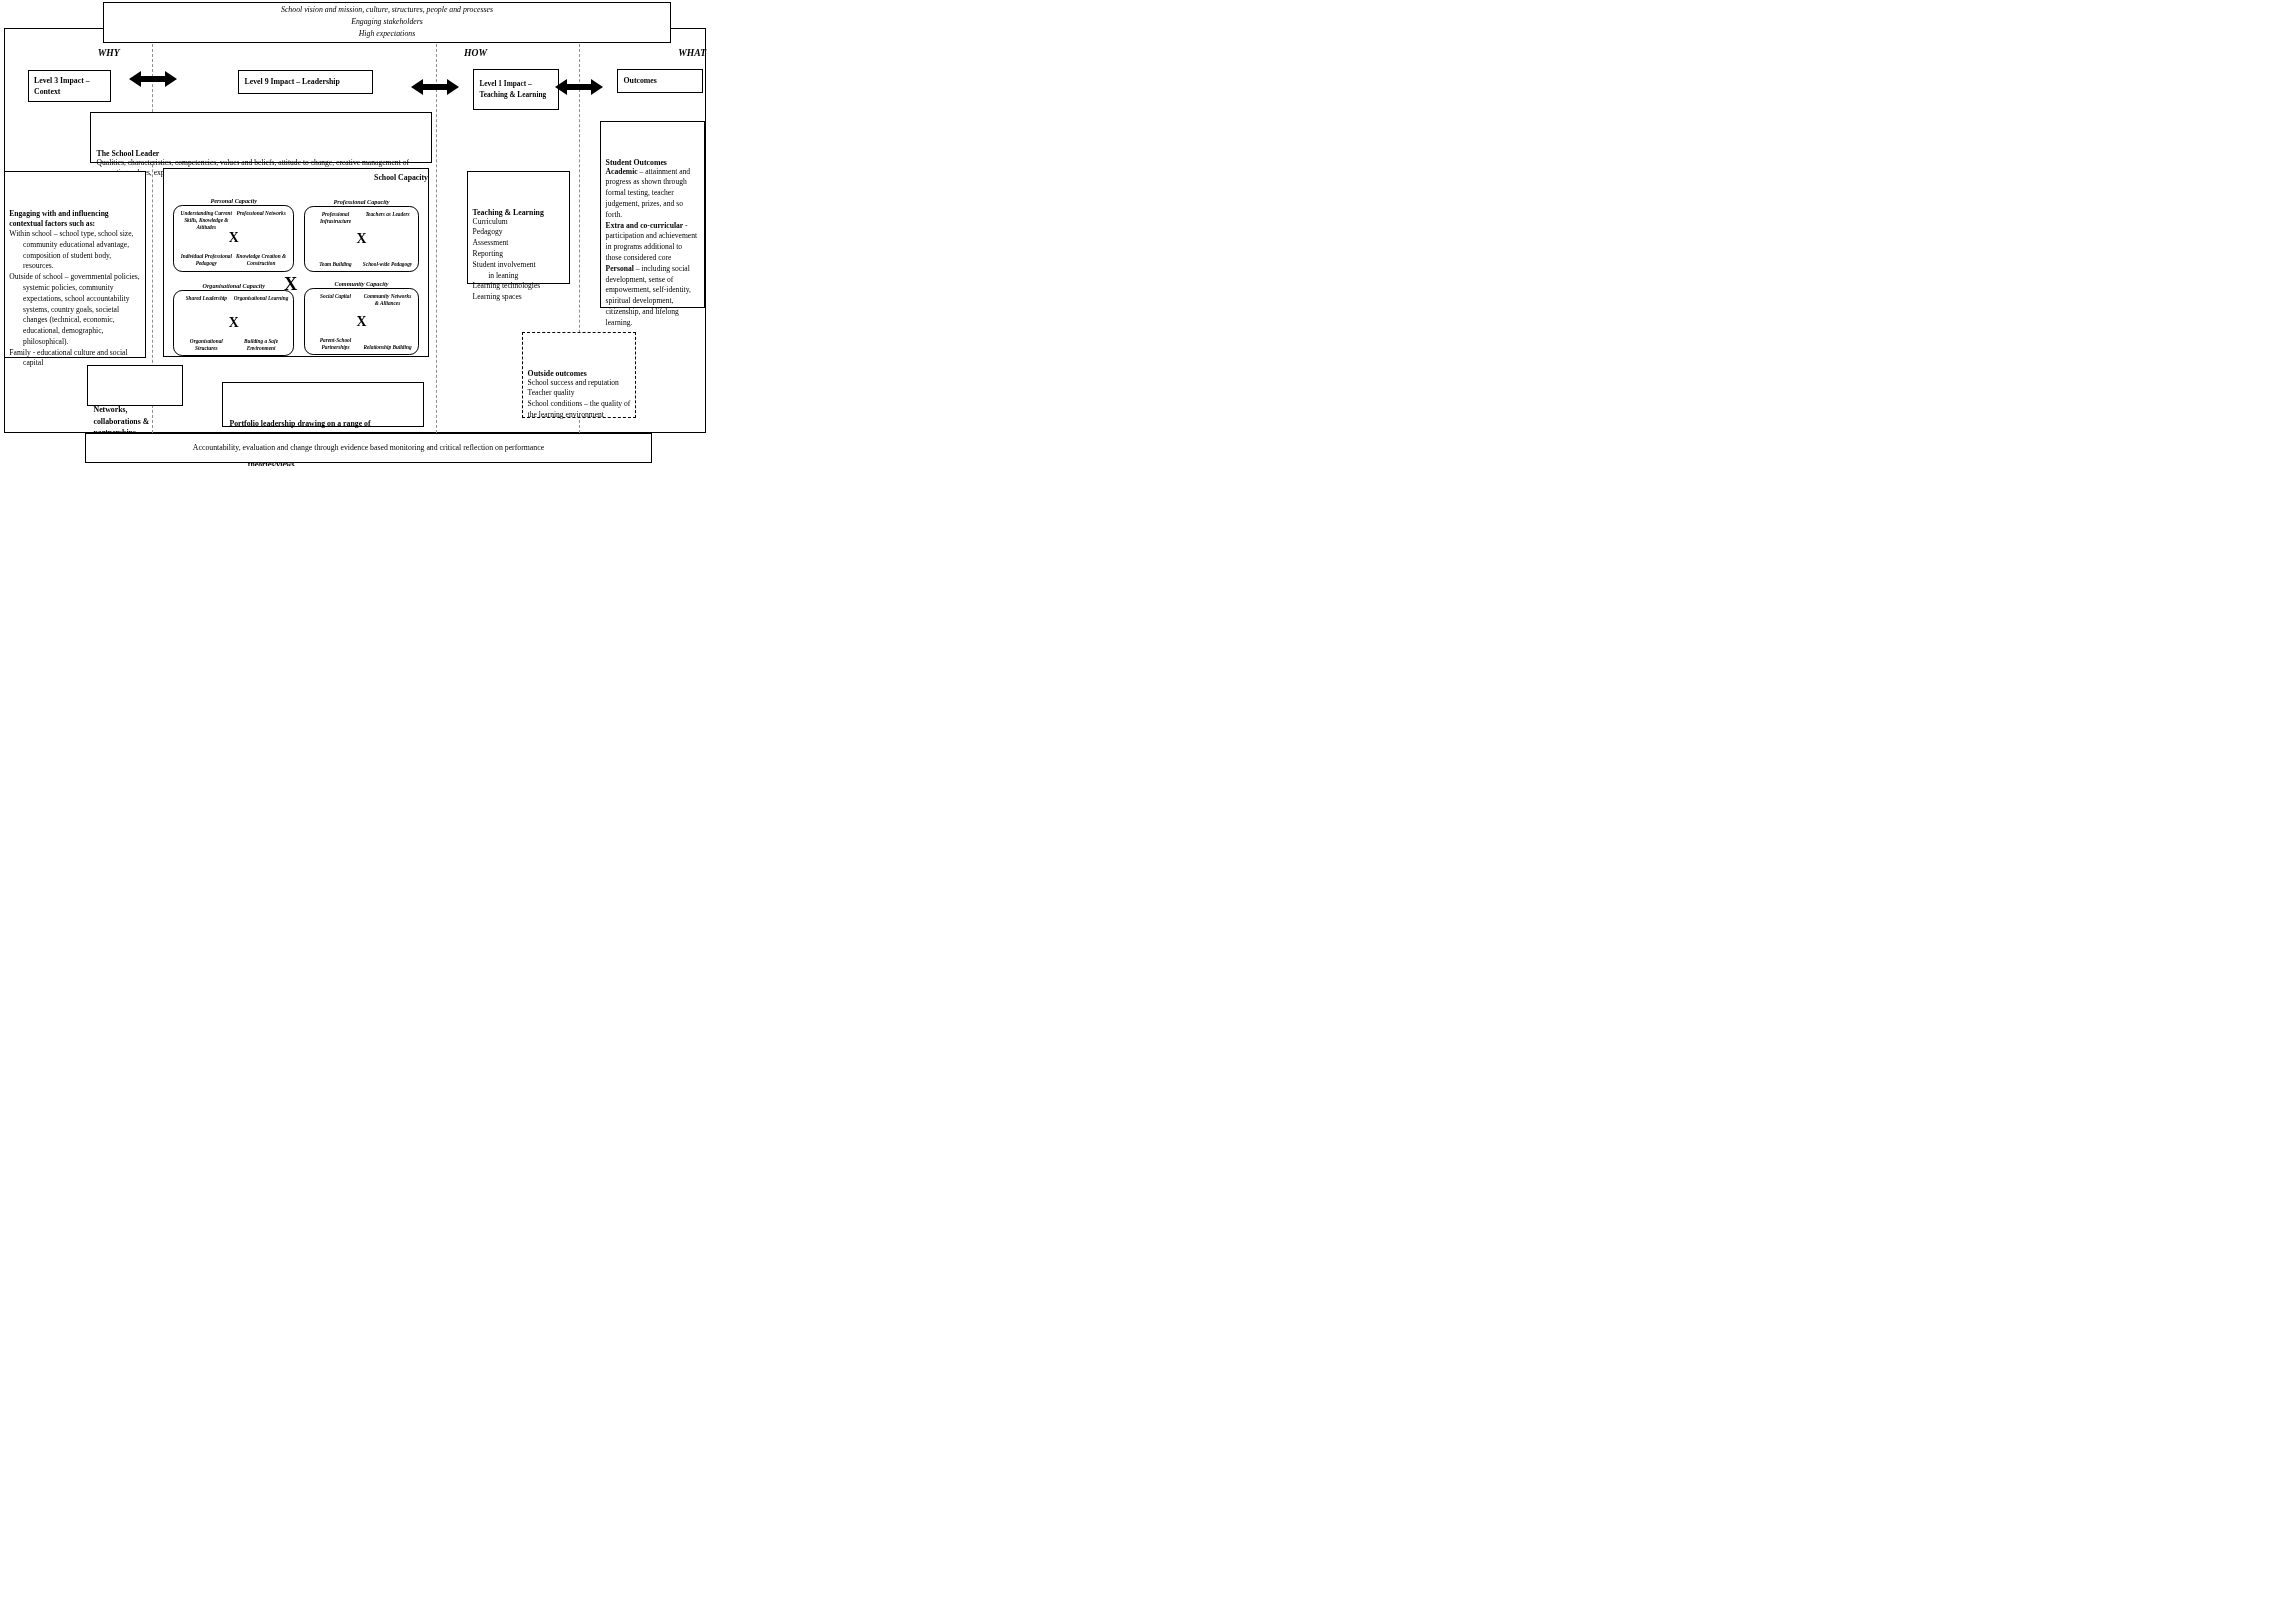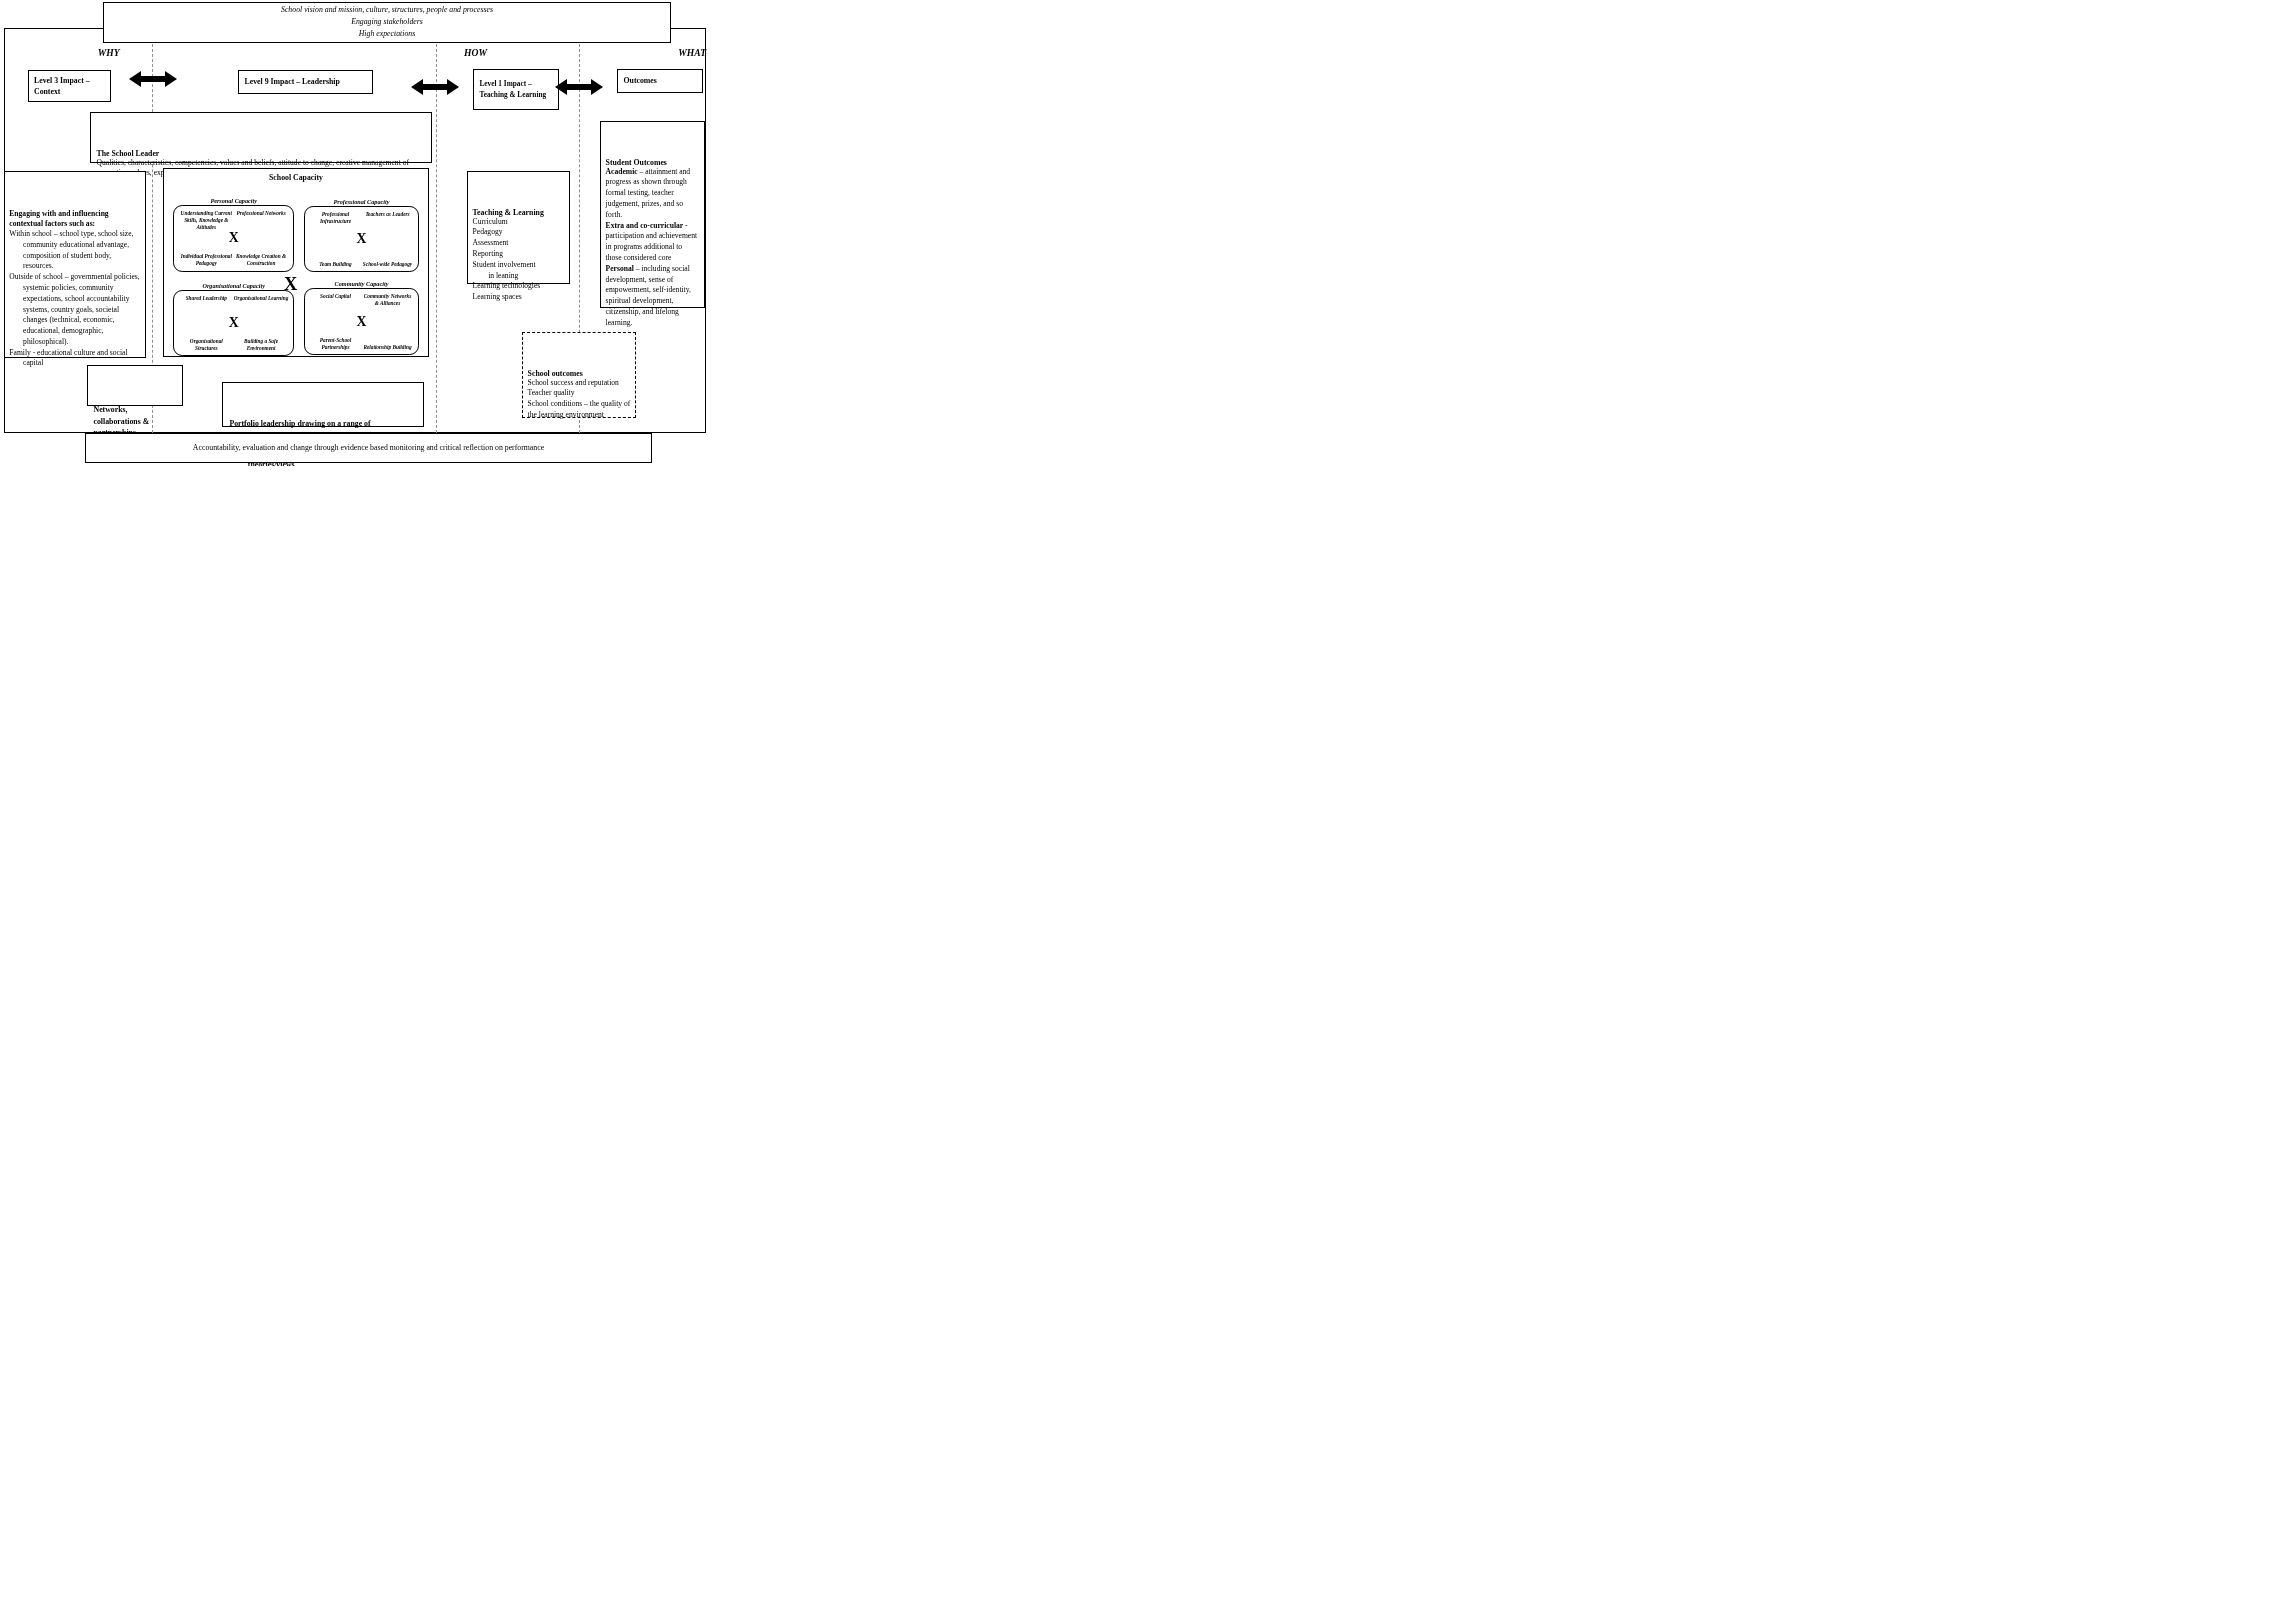--- a/index.html
+++ b/index.html
@@ -96,21 +96,21 @@
   </div>
 
   <div class="box" style="left:3.7px;top:171px;width:142px;height:187px;padding:4.6px 4.6px;">
     <div class="btitle" style="font-size:7.6px;line-height:1.35;">Engaging with and influencing contextual factors such as:</div>
     <p class="btext hang">Within school – school type, school size, community educational advantage, composition of student body, resources.</p>
     <p class="btext hang">Outside of school – governmental policies, systemic policies, community expectations, school accountability systems, country goals, societal changes (technical, economic, educational, demographic, philosophical).</p>
     <p class="btext hang">Family - educational culture and social capital</p>
   </div>
 
   <div class="box" style="left:163px;top:168px;width:266px;height:189px;">
-    <div class="btitle" style="text-align:center;margin-top:3.7px;">School Capacity</div>
+    <div class="btitle" style="text-align:right;margin-top:3.7px;">School Capacity</div>
 
     <div class="cx" style="left:120px;top:105px;">X</div>
 
     <div class="qwrap" style="left:9.2px;top:27.5px;width:121px;">
       <div class="qtitle">Personal Capacity</div>
       <div class="qpanel" style="height:65px;">
         <div class="qi tl">Understanding Current Skills, Knowledge &amp; Attitudes</div>
         <div class="qi tr">Professional Networks</div>
         <div class="qx">X</div>
         <div class="qi bl">Individual Professional Pedagogy</div>
@@ -165,21 +165,21 @@
   </div>
 
   <div class="box" style="left:600px;top:121px;width:105px;height:187px;padding:3.7px 4.6px;">
     <div class="btitle">Student Outcomes</div>
     <div class="btext"><b>Academic</b><span> – attainment and progress as shown through formal testing, teacher judgement, prizes, and so forth.</span></div>
     <div class="btext"><b>Extra and co-curricular</b><span> - participation and achievement in programs additional to those considered core</span></div>
     <div class="btext"><b>Personal</b><span> – including social development, sense of empowerment, self-identity, spiritual development, citizenship, and lifelong learning.</span></div>
   </div>
 
   <div class="box" style="left:522px;top:332px;width:114px;height:86px;padding:3.7px 4.6px;border:0.9px dashed #000;">
-    <div class="btitle">School outcomes</div>
+    <div class="btitle">Outside outcomes</div>
     <div class="listitem">School success and reputation</div>
     <div class="listitem">Teacher quality</div>
     <div class="listitem">School conditions – the quality of the learning environment</div>
   </div>
 
   <div class="box b3" style="left:87px;top:365px;width:96px;height:41px;padding:6.4px 5.5px;">
     <div class="btitle" style="line-height:1.45;">Networks, collaborations &amp; partnerships</div>
   </div>
 
   <div class="box" style="left:222px;top:382px;width:202px;height:45px;padding:3.7px 6.4px;">

